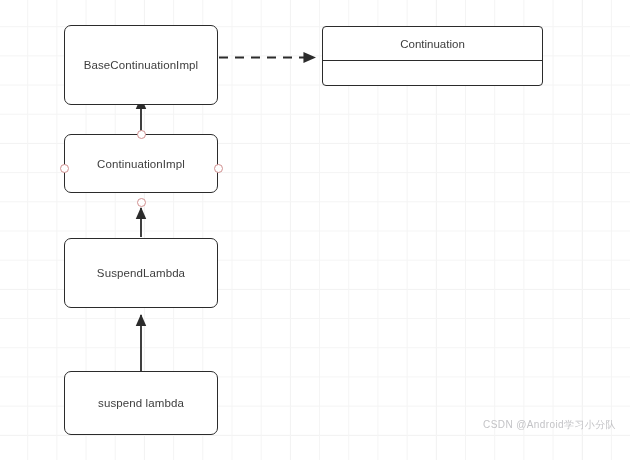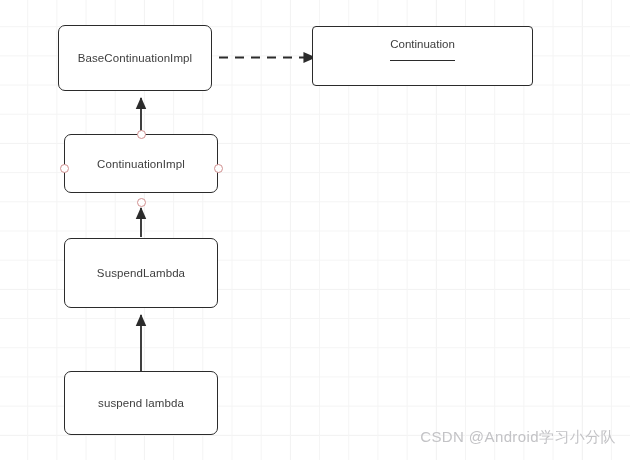--- a/index.html
+++ b/index.html
@@ -93,22 +93,22 @@
     box-sizing: border-box;
     border: 1.5px solid #d08f8f;
     border-radius: 50%;
     background: #ffffff;
     z-index: 5;
   }
 
   .watermark {
     position: absolute;
     right: 14px;
-    bottom: 13px;
-    font-size: 15px;
+    bottom: 28px;
+    font-size: 10px;
     color: #c3c3c6;
     letter-spacing: 0.4px;
     white-space: nowrap;
   }
 </style>
 </head>
 <body>
 
 <div id="canvas">
 
@@ -132,25 +132,25 @@
 
     <g>
       <line x1="141" y1="237" x2="141" y2="208" stroke="#2b2b2b" stroke-width="1.8" marker-end="url(#arrowFilledUp)"></line>
     </g>
 
     <g>
       <line x1="141" y1="371" x2="141" y2="315" stroke="#2b2b2b" stroke-width="1.8" marker-end="url(#arrowFilledUp)"></line>
     </g>
   </svg>
 
-  <div class="node" style="left:58px; top:25px; width:154px; height:66px;">
+  <div class="node" style="left:64px; top:25px; width:154px; height:80px;">
     <span class="node-label">BaseContinuationImpl</span>
   </div>
 
-  <div class="classifier" style="left:312px; top:26px; width:221px; height:60px;align-items:center;">
+  <div class="classifier" style="left:322px; top:26px; width:221px; height:60px;">
     <div class="cls-head">
       <span class="node-label">Continuation</span>
     </div>
     <div class="cls-body"></div>
   </div>
 
   <div class="node" style="left:64px; top:134px; width:154px; height:59px;">
     <span class="node-label">ContinuationImpl</span>
   </div>
 

